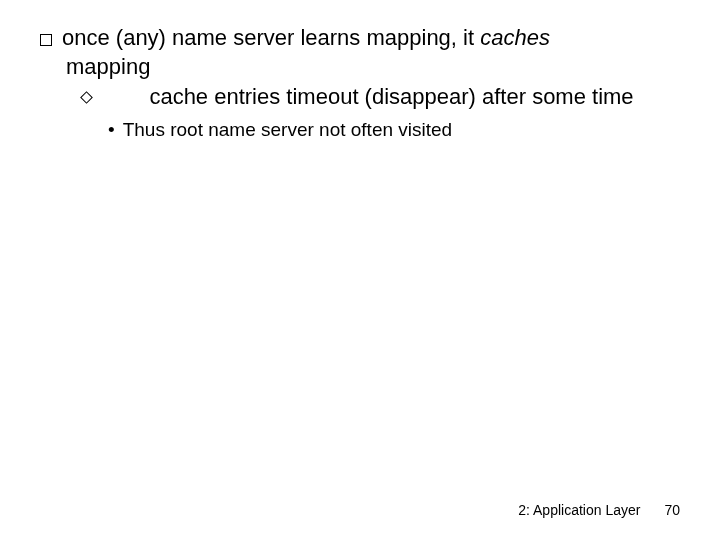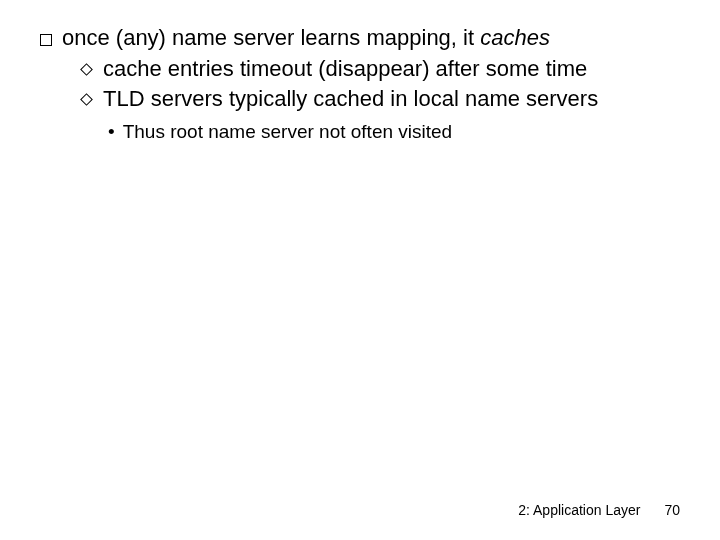--- a/index.html
+++ b/index.html
@@ -64,21 +64,21 @@
     width: 9px;
     height: 9px;
     border: 1.5px solid #000;
     background: #fff;
     transform: rotate(45deg);
     margin-right: 12px;
     margin-top: 10px;
     flex: 0 0 auto;
     box-sizing: border-box;
   }
-  .level2-text { flex: 1 1 auto; }
+  .level2-text { flex: 1 1 auto; text-align: center; }
   .level3 {
     margin-left: 68px;
     font-size: 19px;
     line-height: 1.3;
     margin-top: 6px;
     display: flex;
   }
   .dot-bullet {
     display: inline-block;
     margin-right: 8px;
@@ -94,30 +94,27 @@
 </style>
 </head>
 <body>
 
 <div class="slide">
 
 
   <div class="level1">
     <span class="square-bullet"></span><span class="body-text">once (any) name server learns mapping, it </span><span class="body-text italic">caches</span>
   </div>
+  <div class="level1-cont">mapping</div>
 
   <div class="level2">
     <span class="diamond"></span>
     <span class="level2-text">cache entries timeout (disappear) after some time</span>
   </div>
 
-  <div class="level2">
-    <span class="diamond"></span>
-    <span class="level2-text">TLD servers typically cached in local name servers</span>
-  </div>
 
   <div class="level3">
     <span class="dot-bullet">•</span>
     <span>Thus root name server not often visited</span>
   </div>
 
   <div class="footer">
     <span class="footer-label">2: Application Layer</span><span>70</span>
   </div>
 

